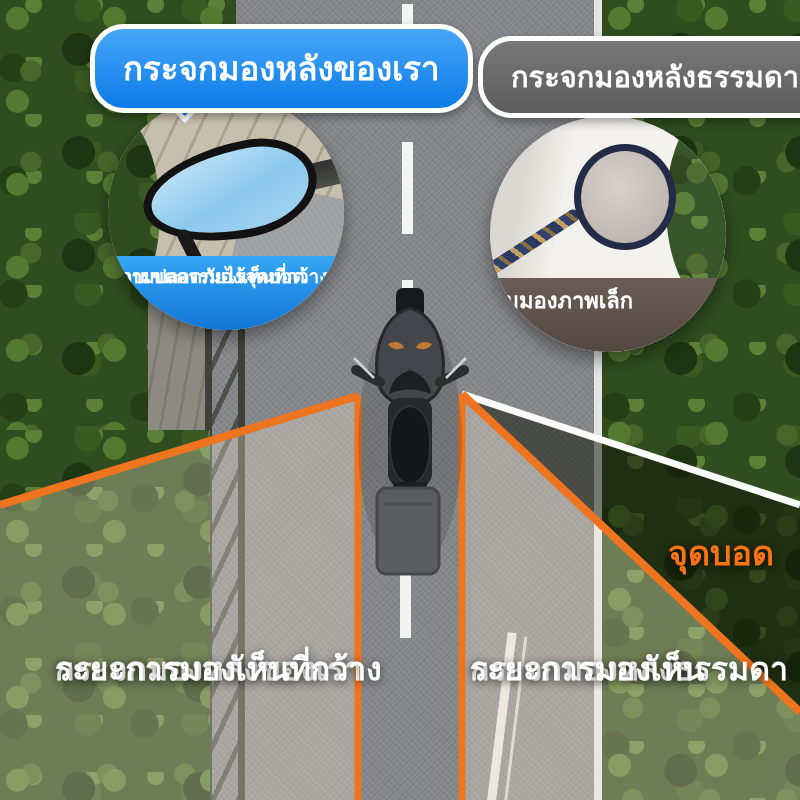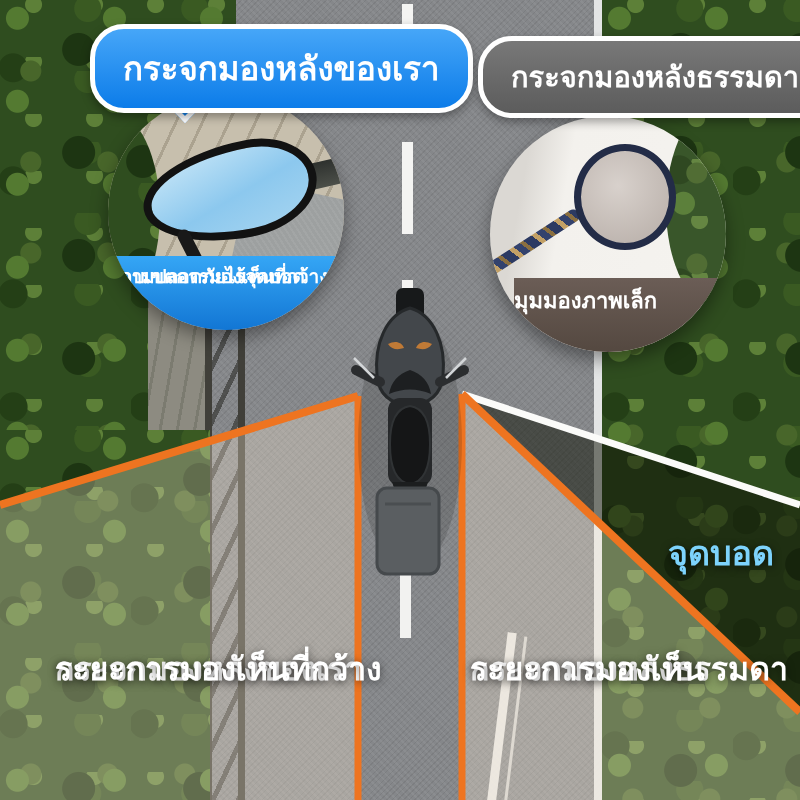--- a/index.html
+++ b/index.html
@@ -96,30 +96,30 @@
   .leaf-blob-right{left:176px;top:-14px;width:110px;height:210px;border-radius:50%;opacity:.95;}
   .round-mirror{left:84px;top:28px;width:102px;height:106px;border-radius:50%;
     border:7px solid #232c47;background:radial-gradient(circle at 42% 38%,#d8d1cc,#bdb4ae 80%);}
   .mirror-stalk-normal{left:-4px;top:150px;width:110px;height:13px;border-radius:6px;
     transform:rotate(-33deg);transform-origin:left center;
     background:repeating-linear-gradient(70deg,#2c3a62 0 9px,#c2a066 9px 14px,#33426d 14px 21px,#8a6f40 21px 25px);}
 
   .caption-seg{left:0;bottom:0;width:236px;height:74px;color:#fff;font-weight:bold;
     text-align:center;padding-top:7px;line-height:1.42;}
   .caption-our{background:linear-gradient(180deg,#35a6f5,#1276d4);font-size:19px;}
-  .caption-normal{background:linear-gradient(180deg,#6b5d56,#544840);font-size:22px;margin-left:24px;}
+  .caption-normal{background:linear-gradient(180deg,#6b5d56,#544840);font-size:22px;}
   .caption-seg span{position:static;display:block;white-space:nowrap;}
 
   
   .result-label{color:#fff;font-weight:bold;font-size:32px;line-height:1.45;
     text-shadow:0 2px 8px rgba(0,0,0,.55);white-space:nowrap;}
   .result-our{left:55px;top:646px;}
   .result-normal{left:470px;top:646px;}
   .result-label span{position:static;display:block;}
-  .blind-label{left:668px;top:526px;color:#7dd3fc;font-weight:bold;font-size:34px;
+  .blind-label{left:668px;top:526px;color:#f97316;font-weight:bold;font-size:34px;
     text-shadow:0 2px 8px rgba(0,0,0,.65);white-space:nowrap;text-align:center;}
 </style>
 </head>
 <body>
 
 <div id="stage">
 
   <div class="asphalt"></div>
   <div class="foliage trees-left"></div>
   <div class="moss-strip"></div>

